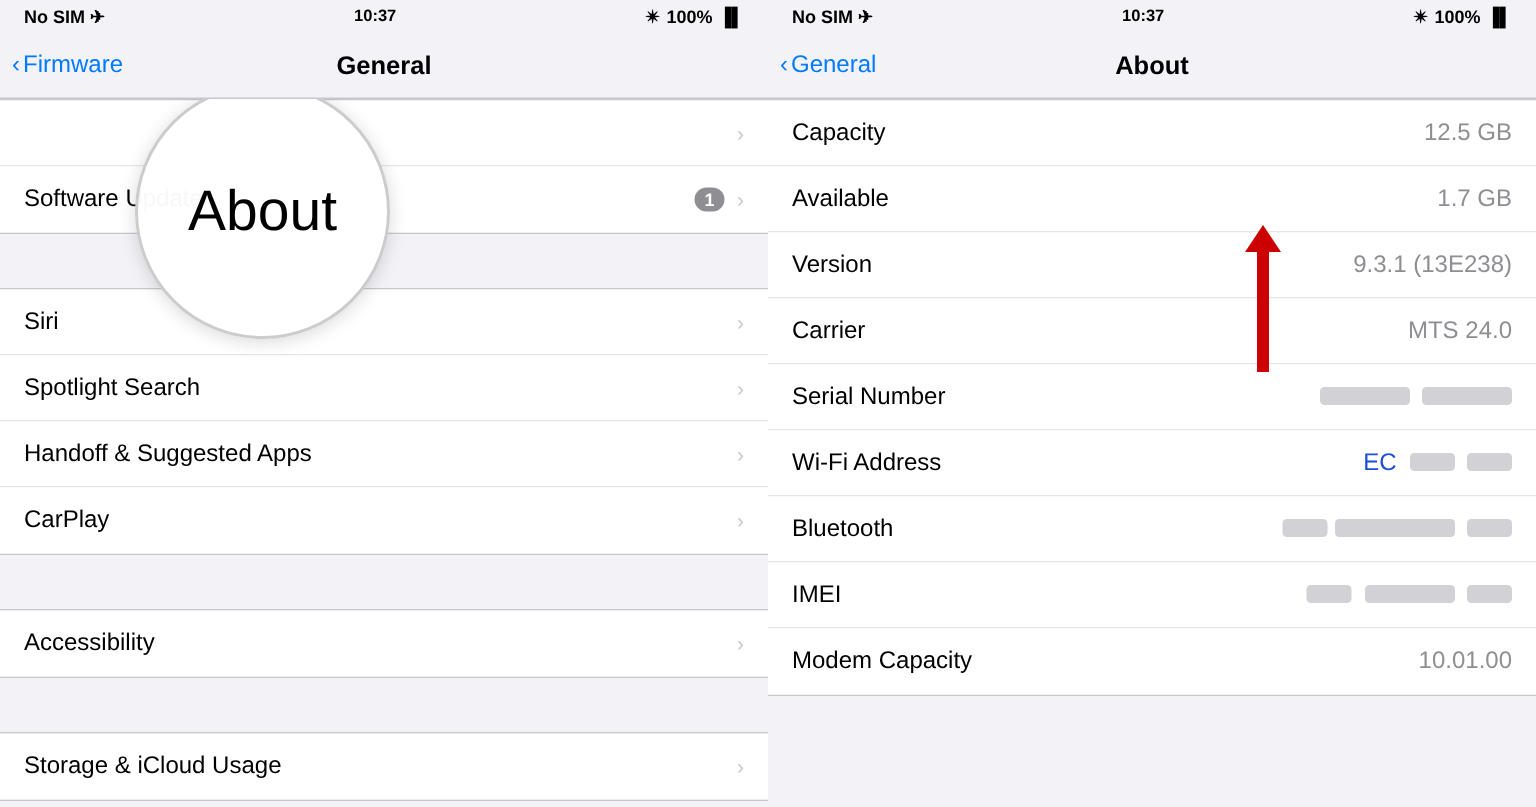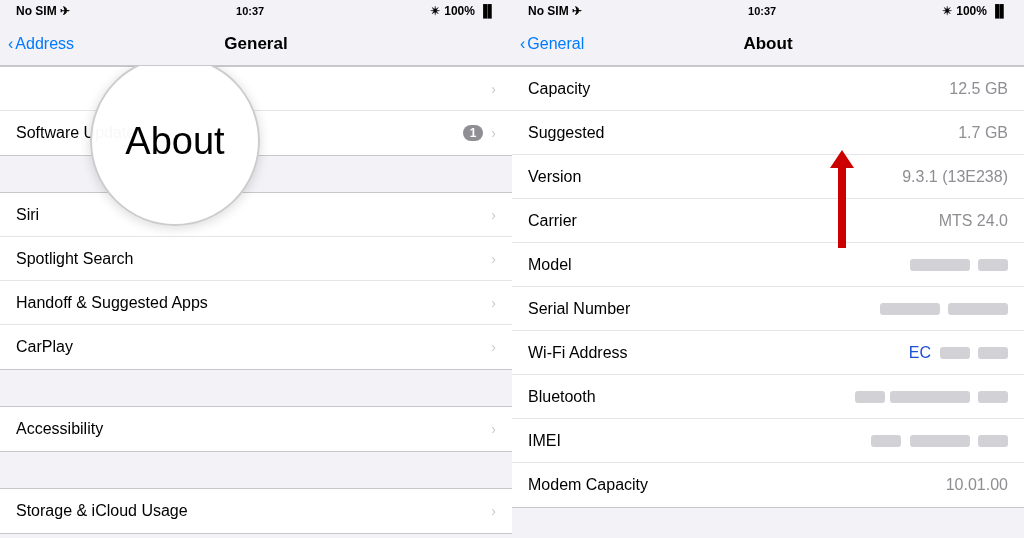--- a/index.html
+++ b/index.html
@@ -244,21 +244,21 @@
     <span class="right">
       <span>✴</span>
       <span>100%</span>
       <span>▐▌</span>
     </span>
   </div>
 
   <div class="nav-bar">
     <div class="back-btn">
       <span>‹</span>
-      <span>Address</span>
+      <span>Firmware</span>
     </div>
     <span class="title">General</span>
   </div>
 
   <div class="settings-list">
 
     <div class="about-overlay-container">
       <div class="list-group">
         <div class="list-item">
           <span class="item-label" style="visibility:hidden;">About</span>
@@ -358,41 +358,34 @@
     <div class="settings-list">
       <div class="list-group">
 
 
         <div class="about-value-row">
           <span class="row-label">Capacity</span>
           <span class="row-value">12.5 GB</span>
         </div>
 
         <div class="about-value-row">
-          <span class="row-label">Suggested</span>
+          <span class="row-label">Available</span>
           <span class="row-value">1.7 GB</span>
         </div>
 
         <div class="about-value-row">
           <span class="row-label">Version</span>
           <span class="row-value">9.3.1 (13E238)</span>
         </div>
 
         <div class="about-value-row">
           <span class="row-label">Carrier</span>
           <span class="row-value">MTS 24.0</span>
         </div>
 
-        <div class="about-value-row">
-          <span class="row-label">Model</span>
-          <span class="row-value">
-            <span class="blur-block"></span>
-            <span class="blur-block-sm"></span>
-          </span>
-        </div>
 
         <div class="about-value-row">
           <span class="row-label">Serial Number</span>
           <span class="row-value">
             <span style="color:#8e8e93;">​</span>
             <span class="blur-block"></span>
             <span class="blur-block"></span>
           </span>
         </div>
 

